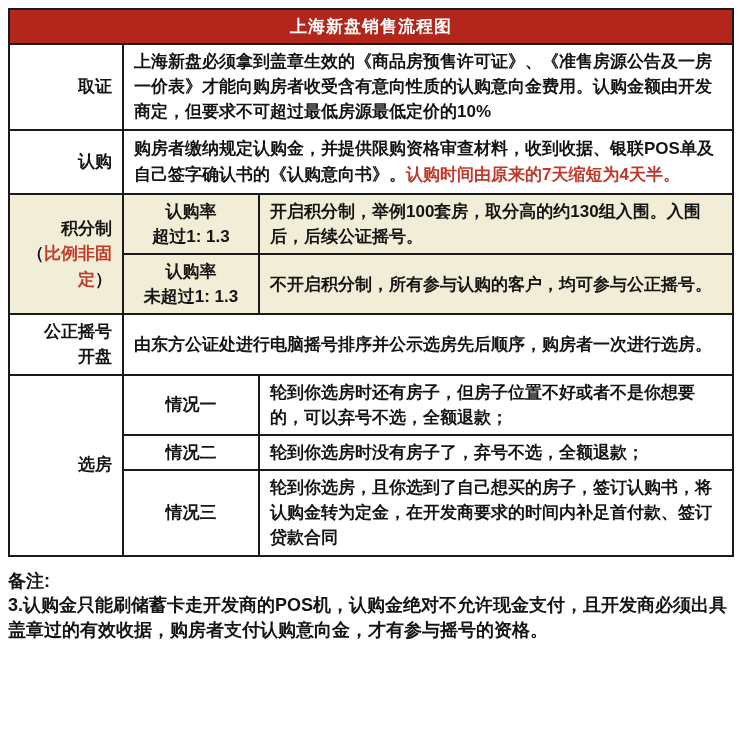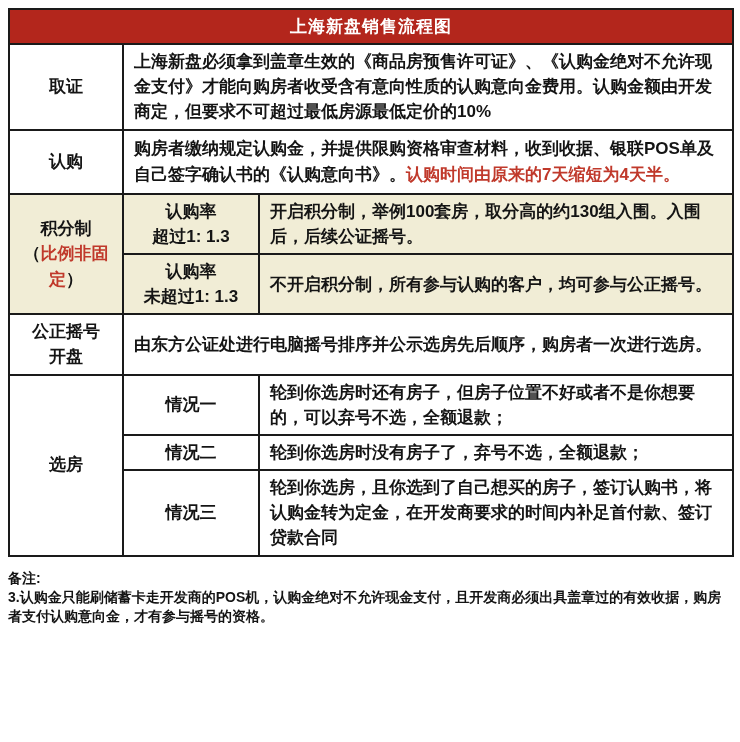--- a/index.html
+++ b/index.html
@@ -31,35 +31,35 @@
   }
   td.hdr {
     background: var(--header-bg, #b3261c);
     color: #ffffff;
     text-align: center;
     font-size: 19px;
     letter-spacing: 1px;
     padding: 3px 8px;
     height: 30px;
   }
-  td.lbl { text-align: center; padding: 4px 4px; }
+  td.lbl { text-align: right; padding: 4px 4px; }
   td.cond { text-align: center; padding: 4px 4px; }
   .beige { background: var(--highlight-bg, #f1edd6); }
   .red { color: var(--accent-red, #c0392b); }
   tr.r-quzheng { height: 84px; }
   tr.r-rengou  { height: 64px; }
   tr.r-jf1     { height: 55px; }
   tr.r-jf2     { height: 54px; }
   tr.r-gz      { height: 59px; }
   tr.r-qk1     { height: 52px; }
   tr.r-qk2     { height: 34px; margin-left: 20px; }
   tr.r-qk3     { height: 74px; }
   .notes {
     margin: 12px 8px 0 8px;
-    font-size: 14px;
+    font-size: 18px;
     line-height: 1.37;
   }
   .notes .note-line { margin: 0; }
   .watermark {
     position: absolute;
     right: 6px; bottom: 2px;
     font-size: 17px;
     color: #ffffff;
     text-shadow:
       -1px -1px 0 #3a3a3a, 1px -1px 0 #3a3a3a,
@@ -79,21 +79,21 @@
       <col style="width:136px">
       <col style="width:474px">
     </colgroup>
     <tbody>
       <tr class="r-hdr">
         <td colspan="3" class="hdr">上海新盘销售流程图</td>
       </tr>
 
       <tr class="r-quzheng">
         <td class="lbl">取证</td>
-        <td colspan="2">上海新盘必须拿到盖章生效的《商品房预售许可证》、《认购金绝对不允许现金支付》才能向购房者收受含有意向性质的认购意向金费用。认购金额由开发商定，但要求不可超过最低房源最低定价的10%</td>
+        <td colspan="2">上海新盘必须拿到盖章生效的《商品房预售许可证》、《准售房源公告及一房一价表》才能向购房者收受含有意向性质的认购意向金费用。认购金额由开发商定，但要求不可超过最低房源最低定价的10%</td>
       </tr>
 
       <tr class="r-rengou">
         <td class="lbl">认购</td>
         <td colspan="2"><span>购房者缴纳规定认购金，并提供限购资格审查材料，收到收据、银联POS单及自己签字确认书的《认购意向书》。</span><span class="red">认购时间由原来的7天缩短为4天半。</span></td>
       </tr>
 
       <tr class="r-jf1">
         <td rowspan="2" class="lbl beige">
           <div>积分制</div>

